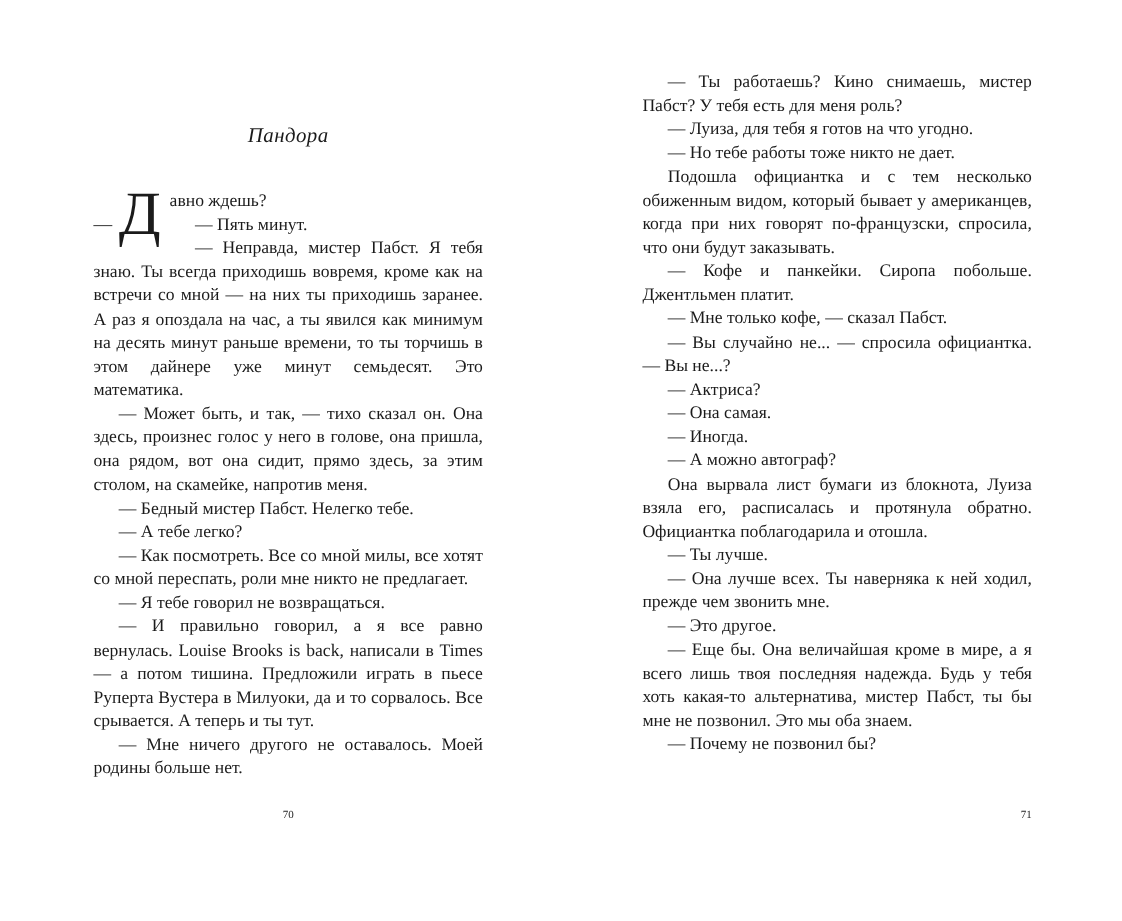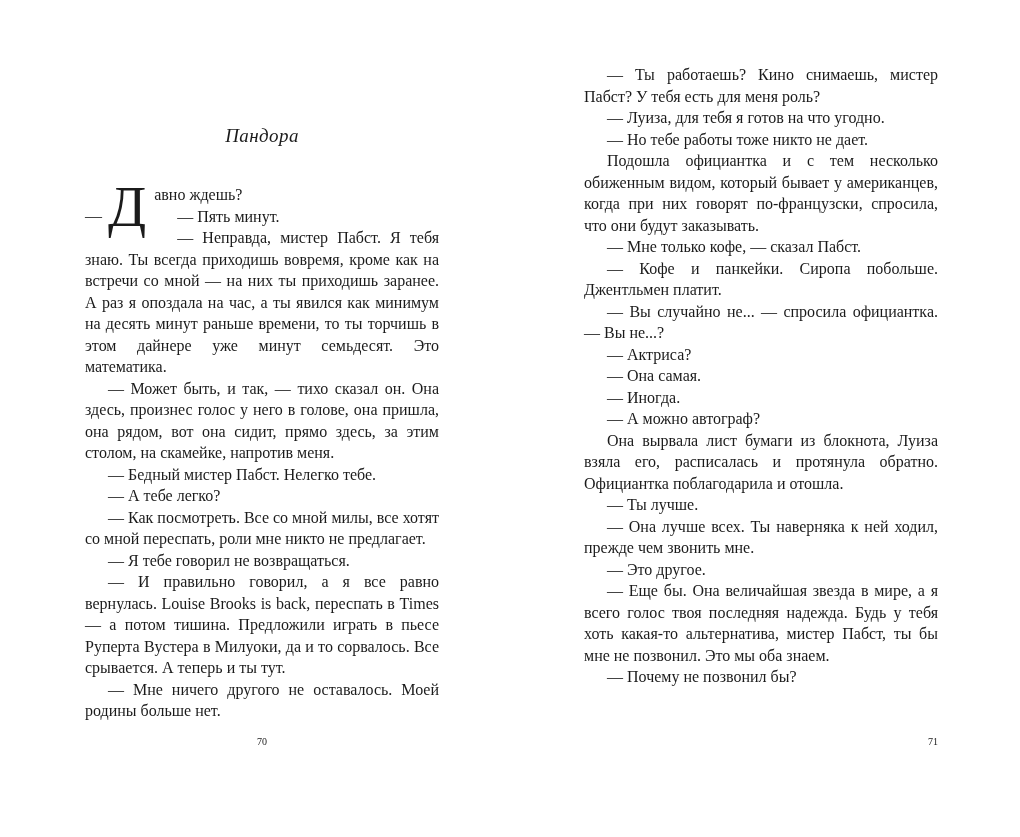--- a/index.html
+++ b/index.html
@@ -23,21 +23,21 @@
   .page-left  { left: 85px;  top: 108px; }
   .page-right { left: 584px; top: 64px;  }
 
   .chapter-title {
     font-style: italic;
     font-weight: normal;
     font-size: 19px;
     line-height: 24px;
     text-align: center;
     letter-spacing: 0.4px;
-    margin: 16px 0 36px 0;
+    margin: 4px 0 36px 0;
   }
 
   .para {
     margin: 0;
     font-size: 16px;
     line-height: 21.5px;
     text-align: justify;
     text-indent: 23px;
     hyphens: auto;
     -webkit-hyphens: auto;
@@ -87,43 +87,43 @@
             <span class="dropcap-dash">—</span>
             <span class="dropcap-letter">Д</span>
           </span>авно ждешь?</p>
         <p class="para"><span>— Пять минут.</span></p>
         <p class="para"><span>— Неправда, мистер Пабст. Я тебя знаю. Ты всегда приходишь вовремя, кроме как на встречи со мной — на них ты приходишь заранее. А раз я опоздала на час, а ты явился как минимум на десять минут раньше времени, то ты торчишь в этом дайнере уже минут семьдесят. Это математика.</span></p>
         <p class="para"><span>— Может быть, и так, — тихо сказал он. Она здесь, произнес голос у него в голове, она пришла, она рядом, вот она сидит, прямо здесь, за этим столом, на скамейке, напротив меня.</span></p>
         <p class="para"><span>— Бедный мистер Пабст. Нелегко тебе.</span></p>
         <p class="para"><span>— А тебе легко?</span></p>
         <p class="para"><span>— Как посмотреть. Все со мной милы, все хотят со мной переспать, роли мне никто не предлагает.</span></p>
         <p class="para"><span>— Я тебе говорил не возвращаться.</span></p>
-        <p class="para"><span>— И правильно говорил, а я все равно вернулась. </span><span class="it">Louise Brooks is back</span><span>, переспать в </span><span class="it">Times</span><span> — а потом тишина. Предложили играть в пьесе Руперта Вустера в Милуоки, да и то сорвалось. Все срывается. А теперь и ты тут.</span></p>
+        <p class="para"><span>— И правильно говорил, а я все равно вернулась. </span><span class="it">Louise Brooks is back</span><span>, написали в </span><span class="it">Times</span><span> — а потом тишина. Предложили играть в пьесе Руперта Вустера в Милуоки, да и то сорвалось. Все срывается. А теперь и ты тут.</span></p>
         <p class="para"><span>— Мне ничего другого не оставалось. Моей родины больше нет.</span></p>
       </div>
   </div>
 
   <div class="page page-right">
     <div class="text-block">
         <p class="para"><span>— Ты работаешь? Кино снимаешь, мистер Пабст? У тебя есть для меня роль?</span></p>
         <p class="para"><span>— Луиза, для тебя я готов на что угодно.</span></p>
         <p class="para"><span>— Но тебе работы тоже никто не дает.</span></p>
         <p class="para"><span>Подошла официантка и с тем несколько обиженным видом, который бывает у американцев, когда при них говорят по-французски, спросила, что они будут заказывать.</span></p>
+        <p class="para"><span>— Кофе и панкейки. Сиропа побольше. Джентльмен платит.</span></p>
         <p class="para"><span>— Мне только кофе, — сказал Пабст.</span></p>
-        <p class="para"><span>— Кофе и панкейки. Сиропа побольше. Джентльмен платит.</span></p>
         <p class="para"><span>— Вы случайно не... — спросила официантка. — Вы не...?</span></p>
         <p class="para"><span>— Актриса?</span></p>
         <p class="para"><span>— Она самая.</span></p>
         <p class="para"><span>— Иногда.</span></p>
         <p class="para"><span>— А можно автограф?</span></p>
         <p class="para"><span>Она вырвала лист бумаги из блокнота, Луиза взяла его, расписалась и протянула обратно. Официантка поблагодарила и отошла.</span></p>
         <p class="para"><span>— Ты лучше.</span></p>
         <p class="para"><span>— Она лучше всех. Ты наверняка к ней ходил, прежде чем звонить мне.</span></p>
         <p class="para"><span>— Это другое.</span></p>
-        <p class="para"><span>— Еще бы. Она величайшая звезда в мире, а я всего голос твоя последняя надежда. Будь у тебя хоть какая-то альтернатива, мистер Пабст, ты бы мне не позвонил. Это мы оба знаем.</span></p>
+        <p class="para"><span>— Еще бы. Она величайшая кроме в мире, а я всего лишь твоя последняя надежда. Будь у тебя хоть какая-то альтернатива, мистер Пабст, ты бы мне не позвонил. Это мы оба знаем.</span></p>
         <p class="para"><span>— Почему не позвонил бы?</span></p>
       </div>
   </div>
 
   <div class="page-number pn-left">70</div>
 
   <div class="page-number pn-right">71</div>
 
 </div>
 

